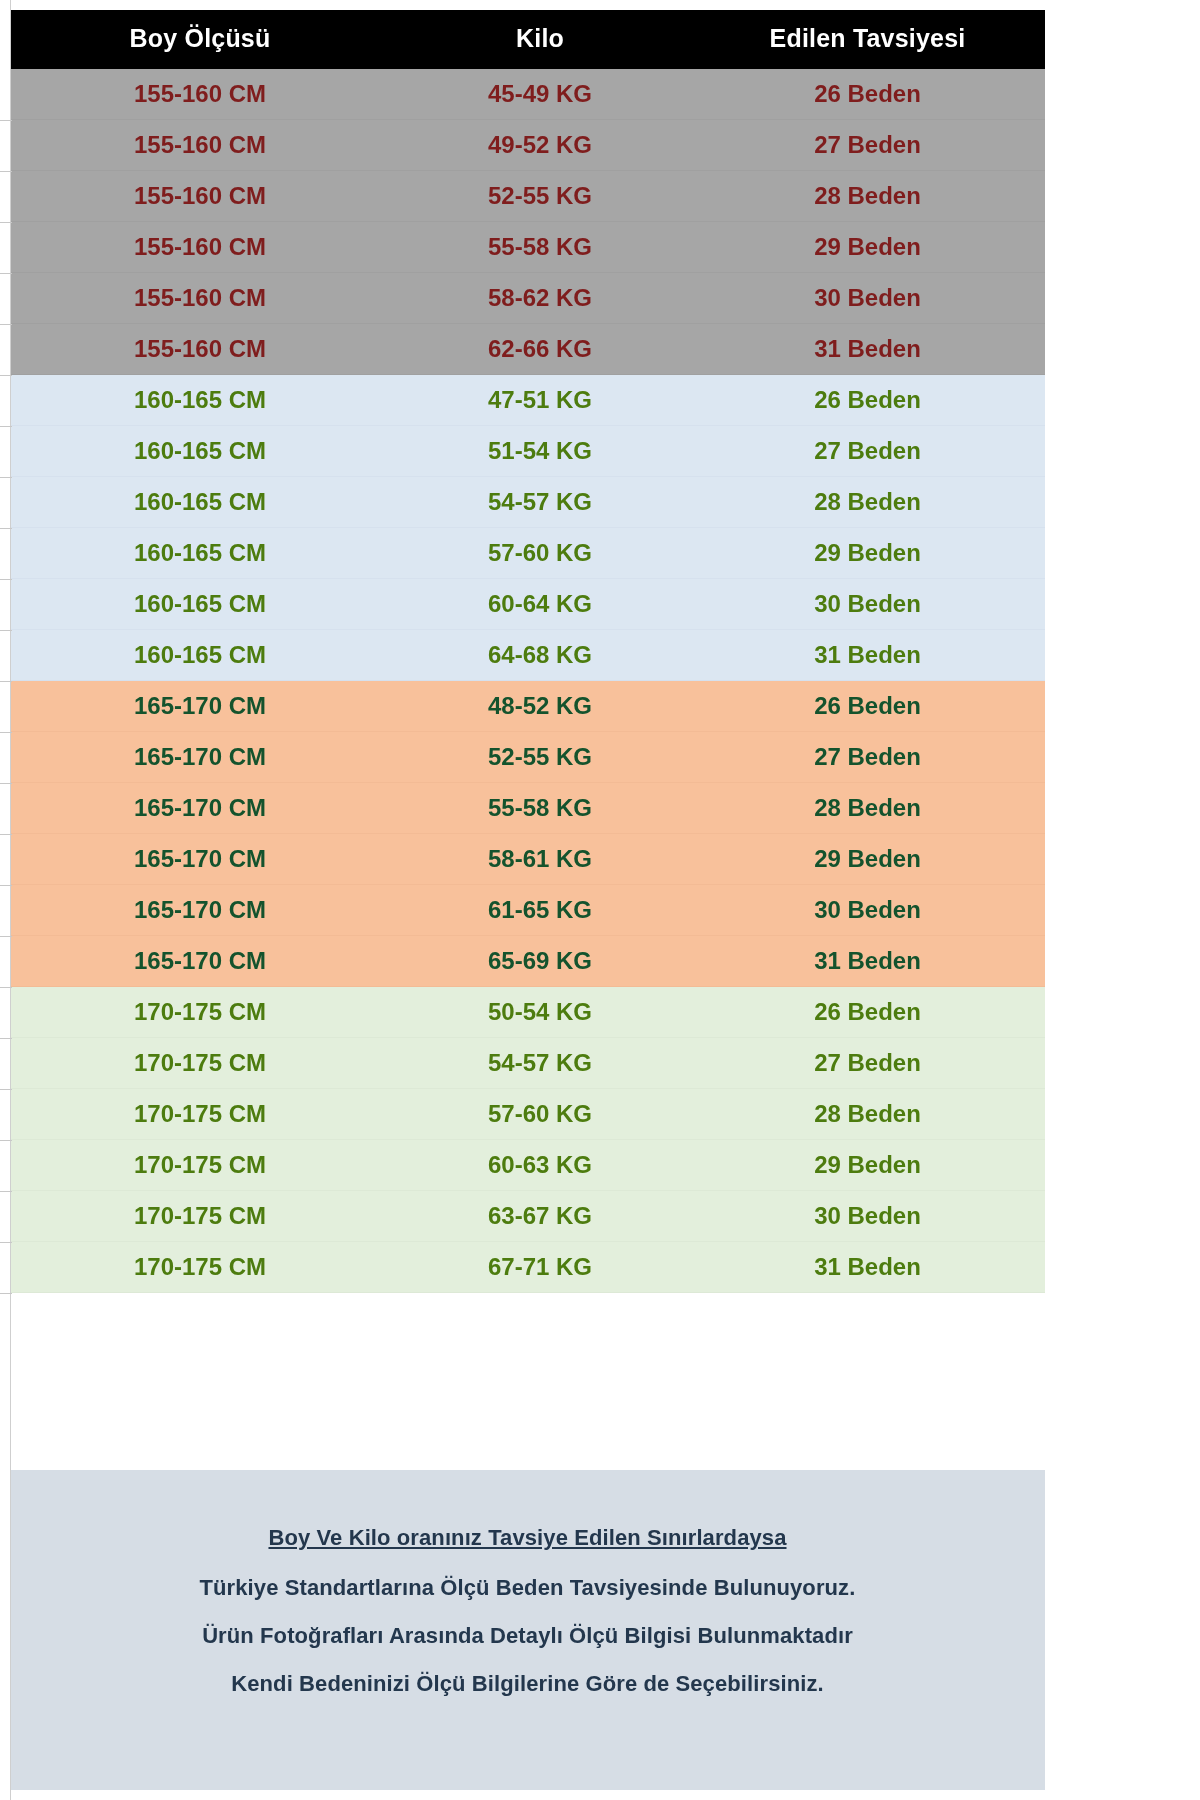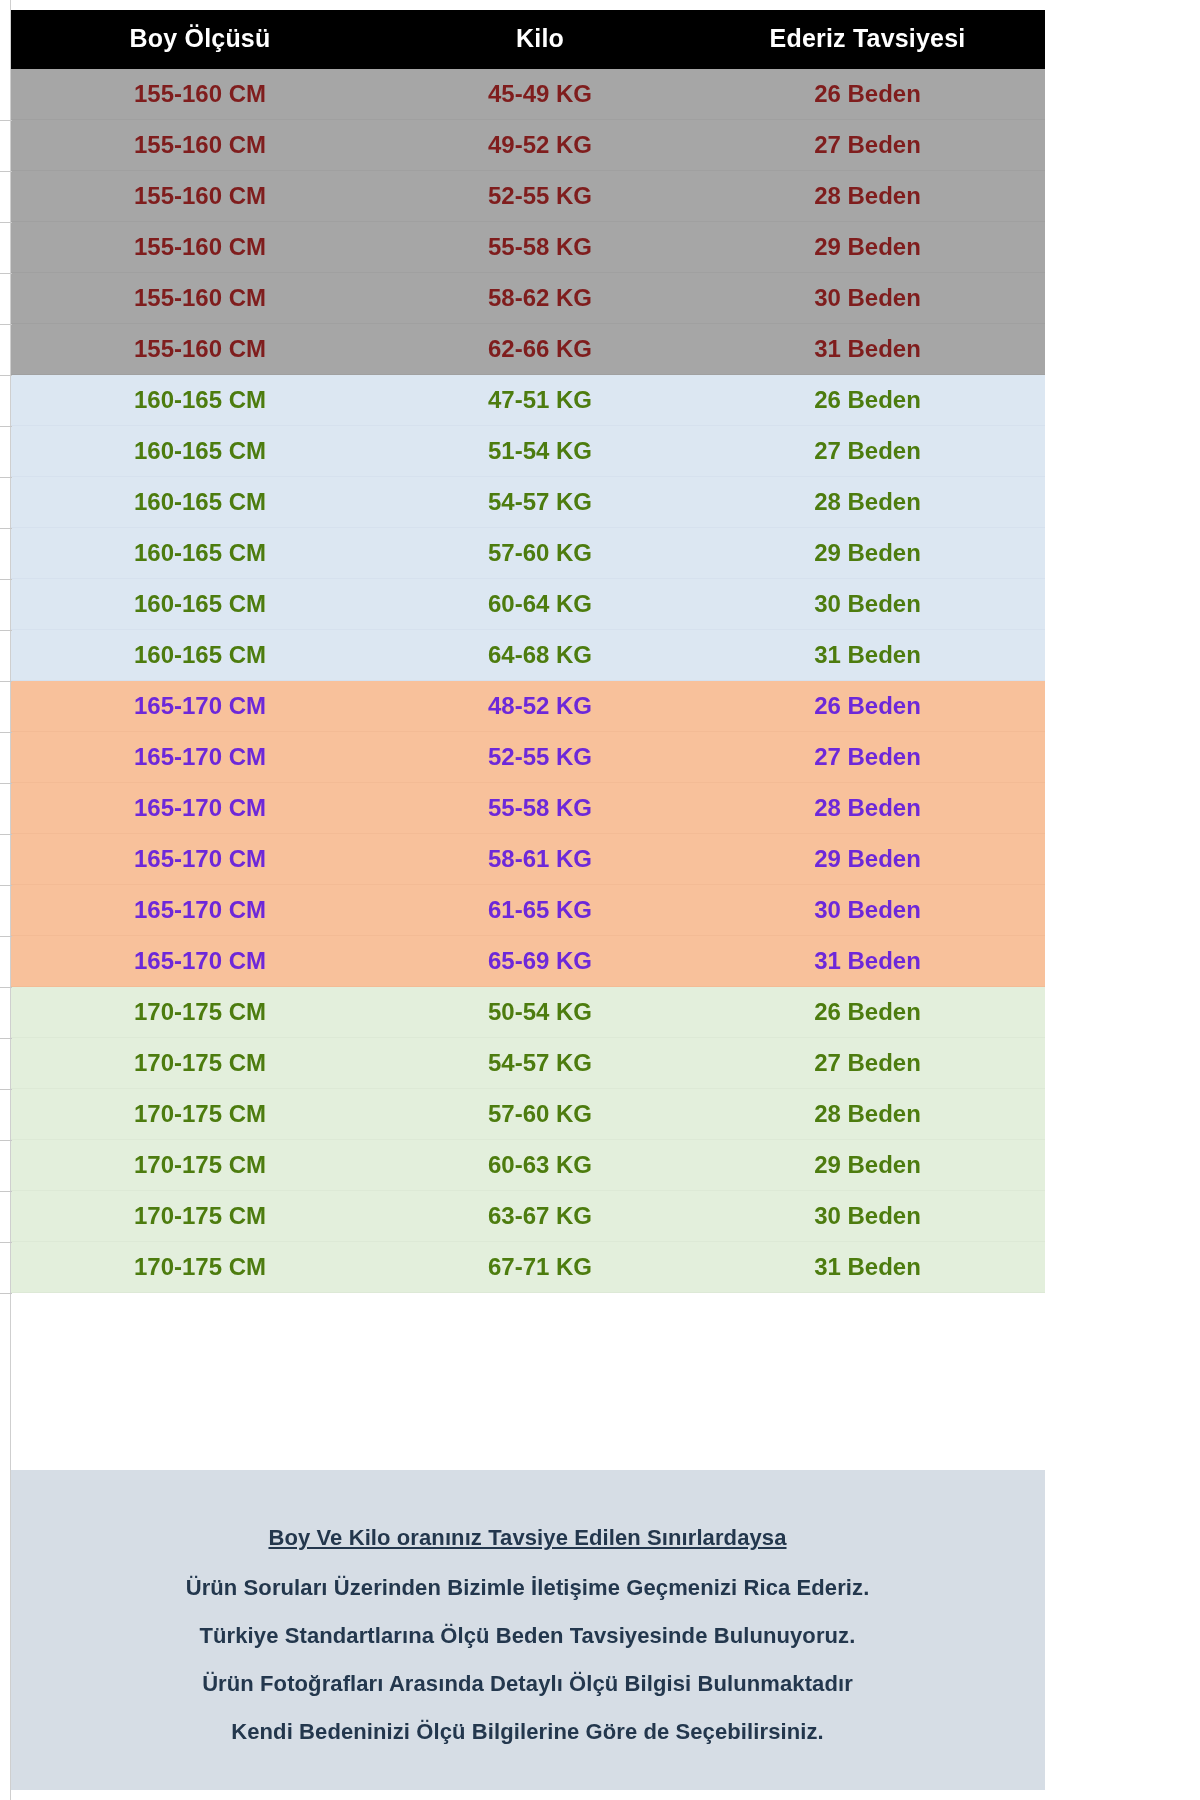--- a/index.html
+++ b/index.html
@@ -82,21 +82,21 @@
     font-weight: bold;
     text-align: center;
     color: #1b1b1b;
     padding: 11px 0 11px 0;
     height: 28px;
     white-space: nowrap;
   }
 
   tr.grp-gray  td { background: #a6a6a6; color: #7f1d1d; }
   tr.grp-blue  td { background: #dce7f2; color: #4d7c0f; }
-  tr.grp-peach td { background: #f8c19b; color: #6d28d9; }
+  tr.grp-peach td { background: #f8c19b; color: #14532d; }
   tr.grp-green td { background: #e3efdc; color: #4d7c0f; }
 
   tr.grp-gray  td { border-bottom: 1px solid #a0a0a0; }
   tr.grp-blue  td { border-bottom: 1px solid #d6e1ee; }
   tr.grp-peach td { border-bottom: 1px solid #f3bb95; }
   tr.grp-green td { border-bottom: 1px solid #dde9d6; }
 
   .footer-note {
     position: absolute;
     left: 10px;
@@ -155,21 +155,21 @@
     <table class="size-table">
       <colgroup>
         <col class="c-height">
         <col class="c-weight">
         <col class="c-size">
       </colgroup>
       <thead>
         <tr class="header-row">
           <th>Boy Ölçüsü</th>
           <th>Kilo</th>
-          <th>Ederiz Tavsiyesi</th>
+          <th>Edilen Tavsiyesi</th>
         </tr>
       </thead>
       <tbody id="table-body">
           <tr class="grp-gray">
             <td>155-160 CM</td>
             <td>45-49 KG</td>
             <td>26 Beden</td>
           </tr>
           <tr class="grp-gray">
             <td>155-160 CM</td>
@@ -285,19 +285,18 @@
             <td>170-175 CM</td>
             <td>67-71 KG</td>
             <td>31 Beden</td>
           </tr>
         </tbody>
     </table>
   </div>
 
   <div class="footer-note">
     <p class="first">Boy Ve Kilo oranınız Tavsiye Edilen Sınırlardaysa</p>
-    <p>Ürün Soruları Üzerinden Bizimle İletişime Geçmenizi Rica Ederiz.</p>
     <p>Türkiye Standartlarına Ölçü Beden Tavsiyesinde Bulunuyoruz.</p>
     <p>Ürün Fotoğrafları Arasında Detaylı Ölçü Bilgisi Bulunmaktadır</p>
     <p>Kendi Bedeninizi Ölçü Bilgilerine Göre de Seçebilirsiniz.</p>
   </div>
 
 </div>
 
 </body></html>

